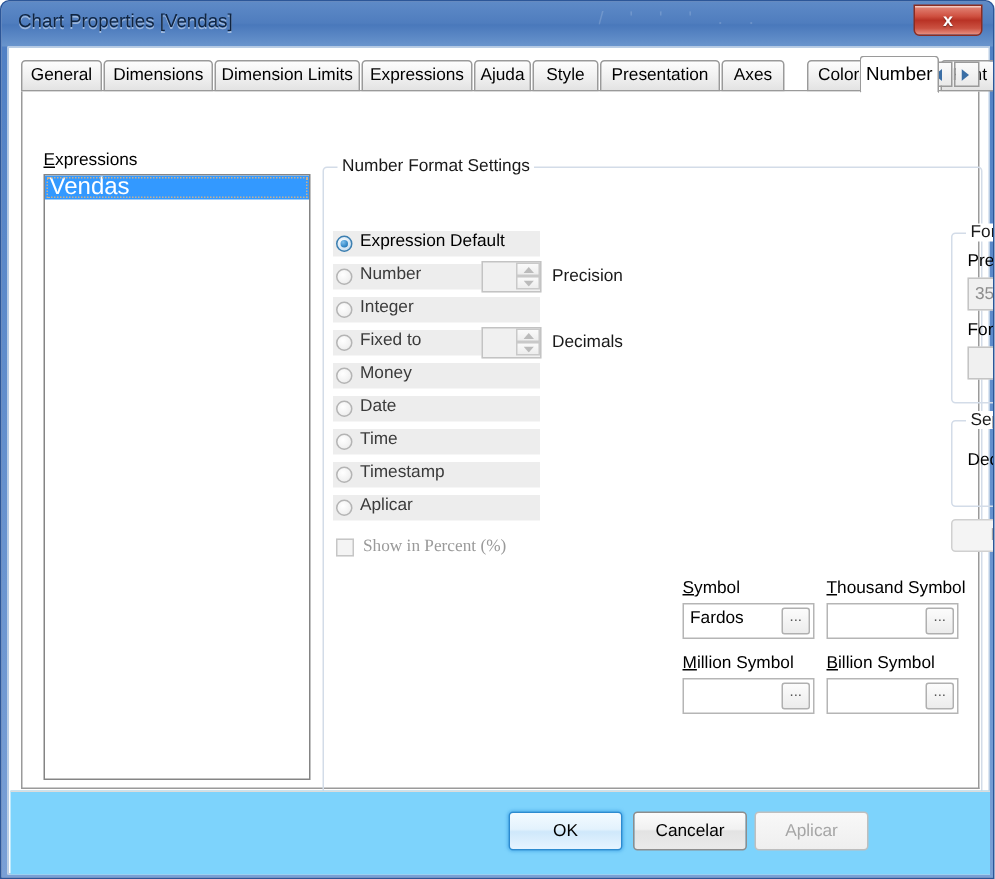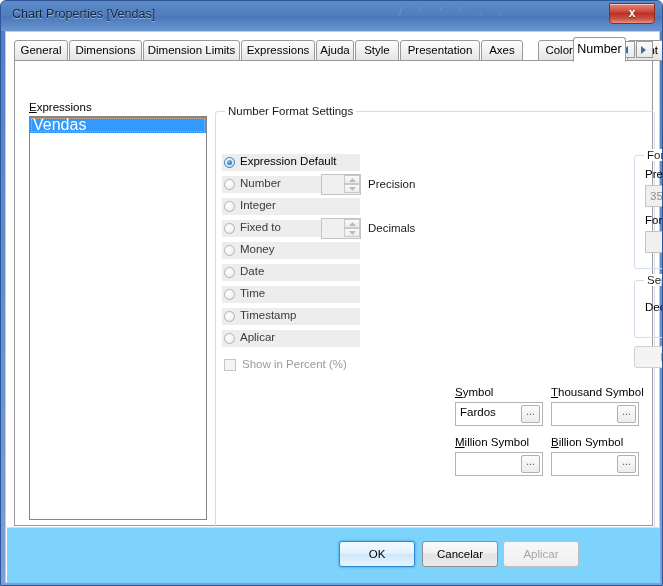--- a/index.html
+++ b/index.html
@@ -245,20 +245,21 @@
     box-sizing: border-box;
     border: 1px solid #c6c6c6;
     background: #f4f4f4;
   }
   .check-text {
     position: absolute;
     left: 20px; top: 1px;
     font-size: 11.5px;
     color: #9a9a9a;
     white-space: nowrap;
+    font-family: Liberation Serif, serif;
   }
 
   
   .spin {
     position: absolute;
     width: 40px; height: 21px;
     box-sizing: border-box;
     border: 1px solid #c3c3c3;
     background: #f0f0f0;
     cursor: default;

